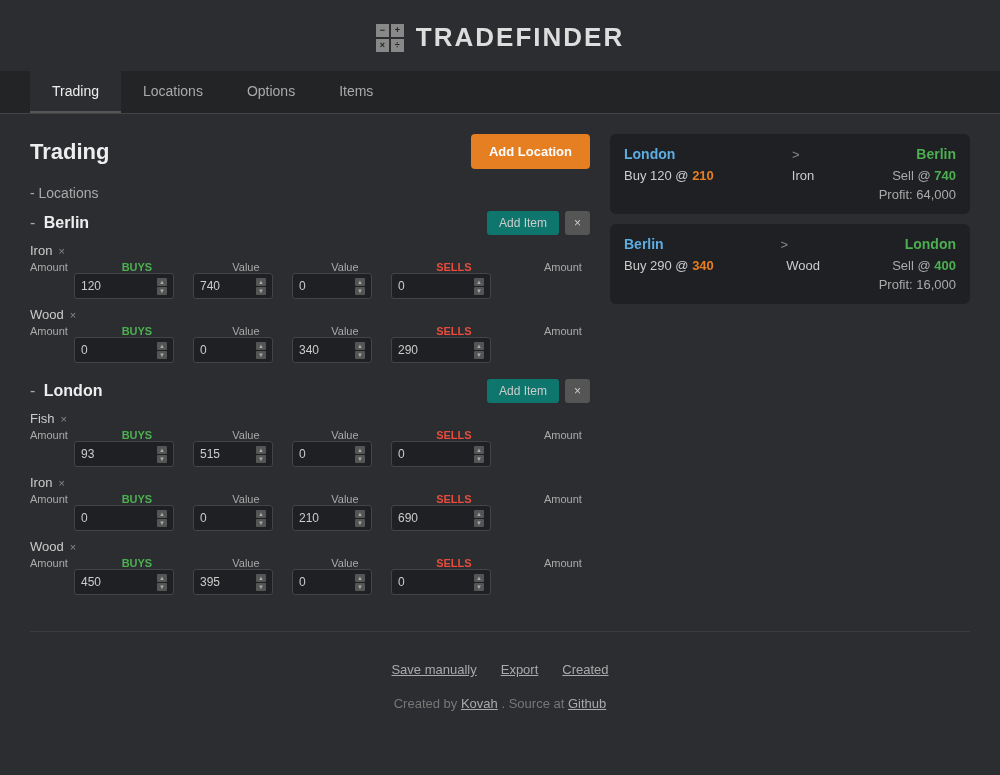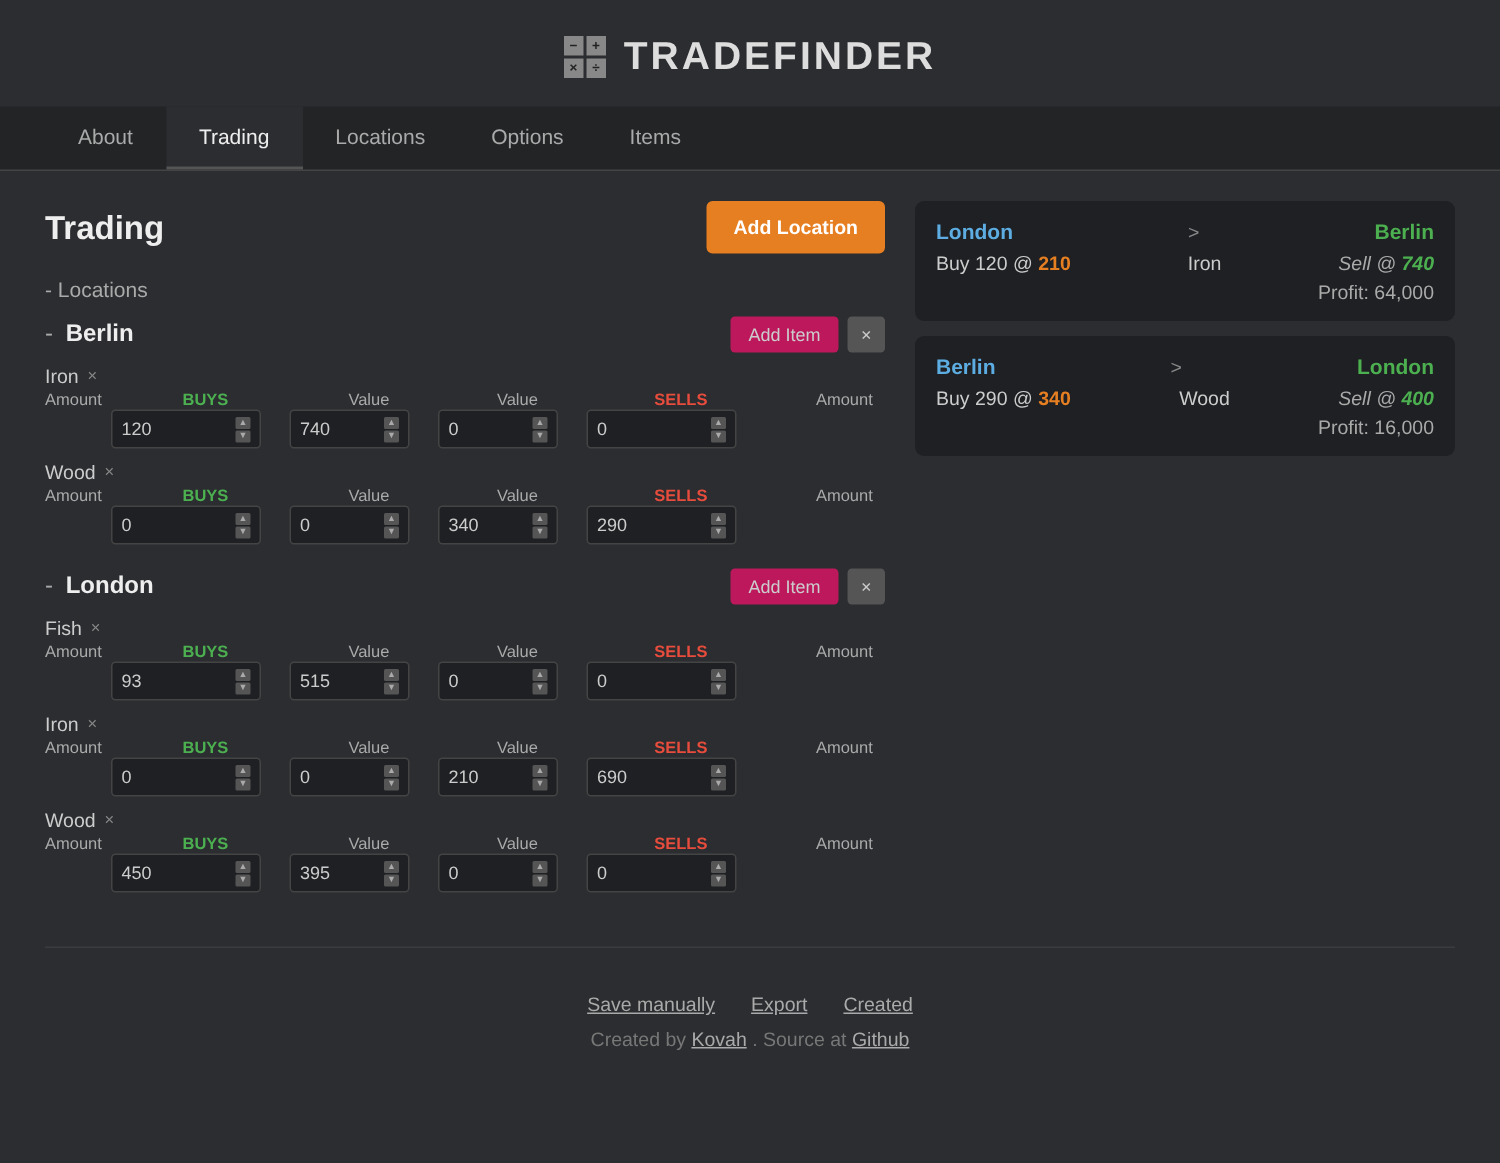--- a/index.html
+++ b/index.html
@@ -117,21 +117,21 @@
     .location-name span {
       color: #aaa;
       font-weight: 400;
       margin-right: 4px;
     }
     .location-actions {
       display: flex;
       gap: 6px;
     }
     .btn-add-item {
-      background: #be185d;
+      background: #0f766e;
       color: #ccc;
       border: none;
       padding: 5px 12px;
       border-radius: 3px;
       cursor: pointer;
       font-size: 12px;
     }
     .btn-close {
       background: #555;
       color: #ccc;
@@ -237,36 +237,36 @@
     .trade-arrow { color: #888; }
     .trade-detail {
       display: flex;
       justify-content: space-between;
       align-items: center;
       margin-bottom: 4px;
     }
     .trade-buy { color: #ccc; font-size: 13px; }
     .trade-buy-val { color: #e67e22; font-weight: 600; }
     .trade-item { color: #ccc; font-size: 13px; text-align: center; }
-    .trade-sell { color: #aaa; font-size: 13px; text-align: right; font-style: italic; }
+    .trade-sell { color: #aaa; font-size: 13px; text-align: right; }
     .trade-sell-val { color: #4caf50; font-weight: 600; }
     .trade-profit { color: #aaa; font-size: 13px; text-align: right; }
     
     .app-footer {
       text-align: center;
       padding: 20px 0 10px;
       color: #777;
       font-size: 13px;
     }
     .app-footer a { color: #aaa; text-decoration: underline; cursor: pointer; }
     .footer-actions {
       display: flex;
       justify-content: center;
       gap: 24px;
-      margin-bottom: 8px;
+      margin-bottom: 19px;
     }
     .footer-btn {
       background: none;
       border: none;
       color: #aaa;
       font-size: 13px;
       cursor: pointer;
       text-decoration: underline;
     }
     .divider-line {
@@ -284,21 +284,20 @@
       <div class="logo-cell">−</div>
       <div class="logo-cell">+</div>
       <div class="logo-cell">×</div>
       <div class="logo-cell">÷</div>
     </div>
     <h1 class="app-title">TRADEFINDER</h1>
   </div>
 </header>
 
 <nav class="nav-tabs">
-  <button class="nav-tab">About</button>
   <button class="nav-tab active">Trading</button>
   <button class="nav-tab">Locations</button>
   <button class="nav-tab">Options</button>
   <button class="nav-tab">Items</button>
 </nav>
 
 <div class="main-content">
 
   <div class="left-panel">
     <div class="panel-header">

